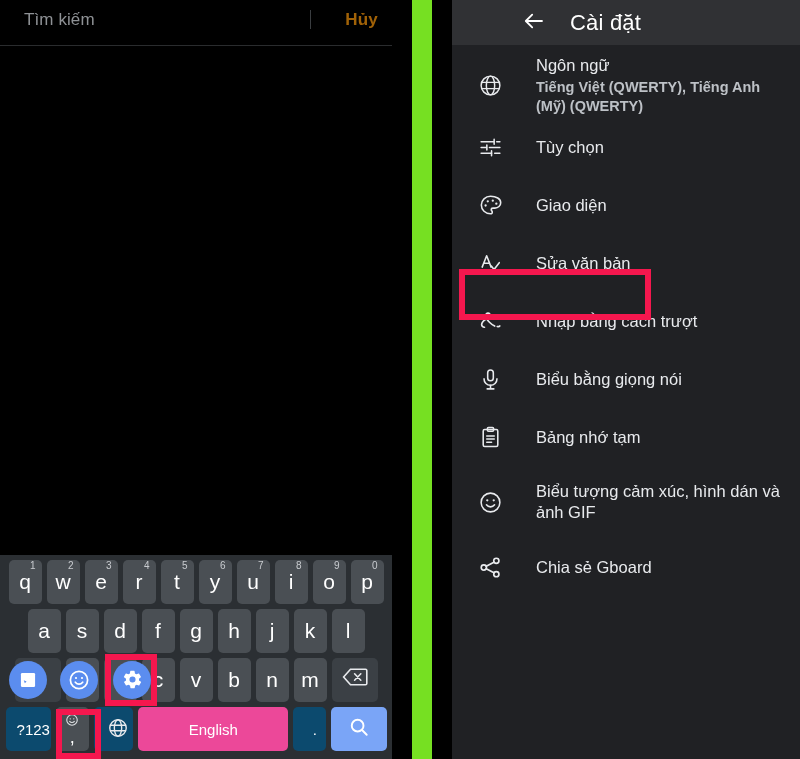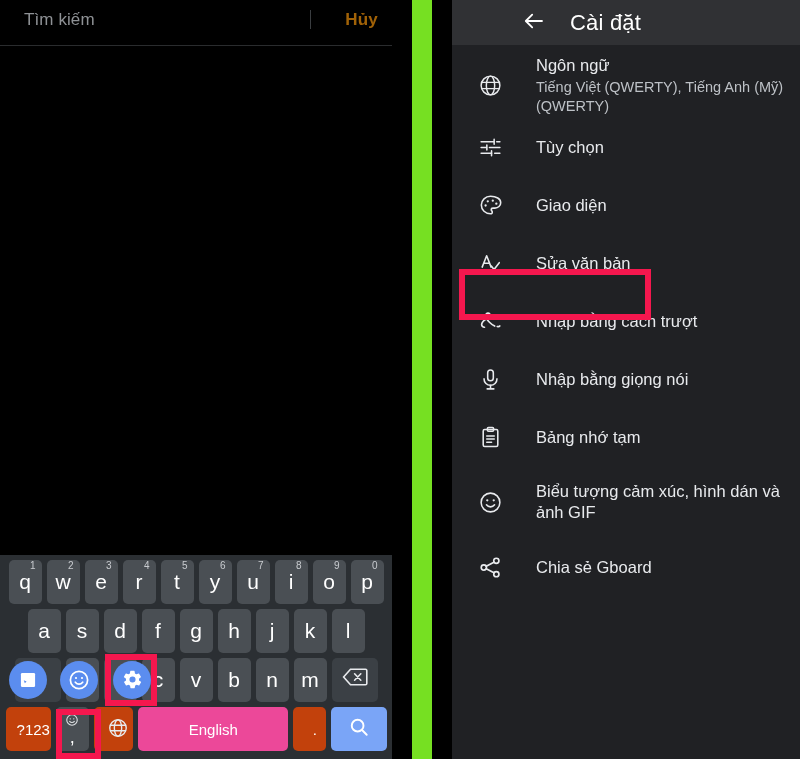--- a/index.html
+++ b/index.html
@@ -123,21 +123,21 @@
     font-size: 10px;
     color: #c9ccd0;
     line-height: 1;
   }
 
   .row1 .key { width: 33px; }
   .row2 .key { width: 33px; }
   .row3 .key { width: 33px; }
 
   .key.func {
-    background: #c2410c;
+    background: #0c4a6e;
     font-size: 15px;
     padding-left: 10px;
   }
   .key.spacebar {
     width: 152px;
     font-size: 15px;
     background: #ec4899;
   }
   .key.comma { width: 33px; }
   .key.period { width: 33px; }
@@ -271,20 +271,21 @@
   .setting-title {
     color: #e8eaed;
     font-size: 16.5px;
     line-height: 1.25;
   }
   .setting-sub {
     color: #bdc1c6;
     font-size: 14.5px;
     line-height: 1.3;
     margin-top: 2px;
+    font-weight: bold;
   }
   .scrollbar-track {
     position: absolute;
     right: 5px;
     top: 46px;
     width: 4px;
     height: 645px;
     background: #8a8d91;
     border-radius: 2px;
   }
@@ -578,21 +579,21 @@
 
       <div class="setting-row">
         <div class="setting-icon">
           <svg width="25" height="25" viewBox="0 0 24 24" fill="none" stroke="#e8eaed" stroke-width="1.5" stroke-linecap="round">
             <rect x="9.3" y="2.8" width="5.4" height="10.4" rx="2.7"></rect>
             <path d="M5.8 11.4a6.2 6.2 0 0 0 12.4 0"></path>
             <path d="M12 17.6v3.4M8.8 21h6.4"></path>
           </svg>
         </div>
         <div class="setting-text">
-          <div class="setting-title">Nhập bằng giọng nói</div>
+          <div class="setting-title">Biểu bằng giọng nói</div>
         </div>
       </div>
 
       <div class="setting-row">
         <div class="setting-icon">
           <svg width="25" height="25" viewBox="0 0 24 24" fill="none" stroke="#e8eaed" stroke-width="1.5" stroke-linecap="round">
             <rect x="5" y="4.4" width="14" height="16.2" rx="1.4"></rect>
             <rect x="9" y="2.4" width="6" height="3.6" rx="1.1"></rect>
             <path d="M8.4 10.5h7.2M8.4 13.5h7.2M8.4 16.5h4.6"></path>
           </svg>

